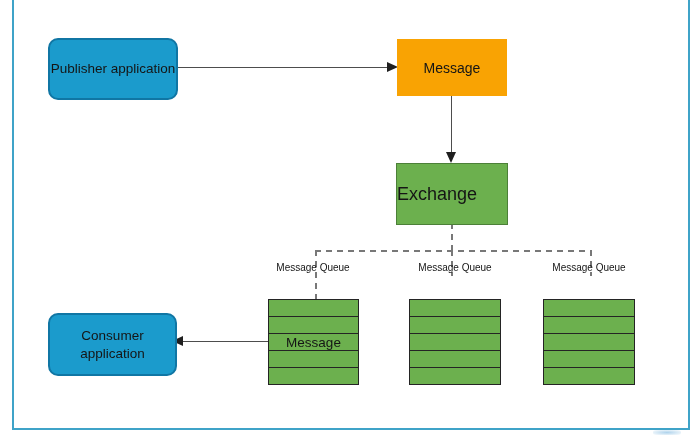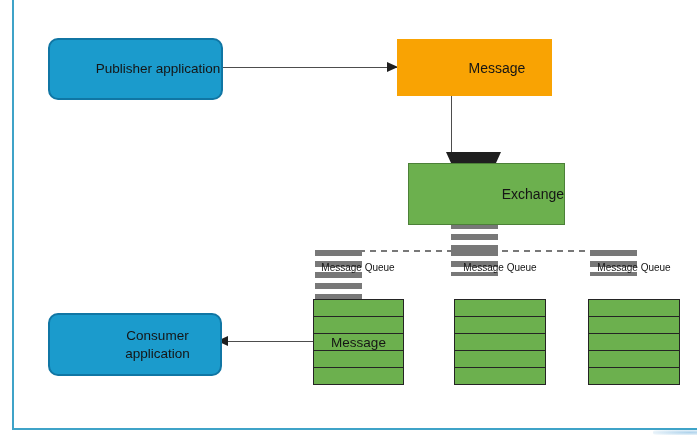--- a/index.html
+++ b/index.html
@@ -2,21 +2,21 @@
 <html style="--slide_border: #3fa3c8; --app_fill: #1b9bcc; --app_border: #1076a4; --message_fill: #f9a303; --queue_fill: #6cb04e; --exchange_border: #4c8038; --queue_border: #242424; --connector: #4d4d4d; --arrowhead: #1f1f1f; --dashed: #787878;"><head>
 <meta charset="utf-8">
 <style>
   html,body{margin:0;padding:0;}
   body{
     width:697px;height:437px;position:relative;overflow:hidden;
     background:#ffffff;
     font-family:"Liberation Sans","DejaVu Sans",sans-serif;
     color:#151515;
   }
-  .abs{position:absolute;padding-left:45px;}
+  .abs{position:absolute;}
   
   .slide-frame{
     left:12px;top:-8px;width:674px;height:434px;
     border:2px solid var(--slide_border);
     background:transparent;
   }
   
   .app-node{
     background:var(--app_fill);
     border:2px solid var(--app_border);
@@ -31,23 +31,22 @@
     left:397px;top:39px;width:110px;height:57px;
     background:var(--message_fill);
     display:flex;align-items:center;justify-content:center;
     font-size:14px;
   }
   
   .exchange-node{
     left:396px;top:163px;width:110px;height:60px;
     background:var(--queue_fill);
     border:1px solid var(--exchange_border);
-    display:flex;align-items:center;justify-content:flex-end;
-    font-size:14px;
-    margin-left:12px;
+    display:flex;align-items:center;justify-content:flex-start;
+    font-size:18px;
   }
   
   .hline{border-top:1.5px solid var(--connector);height:0;}
   .vline{border-left:1.5px solid var(--connector);width:0;}
   .line-pub-msg{left:174px;top:67px;width:214px;}
   .line-msg-exch{left:451px;top:96px;height:57px;}
   .line-q-cons{left:181px;top:341px;width:87px;}
   
   .ah-right{width:0;height:0;border-left:11px solid var(--arrowhead);
     border-top:5.5px solid transparent;border-bottom:5.5px solid transparent;

